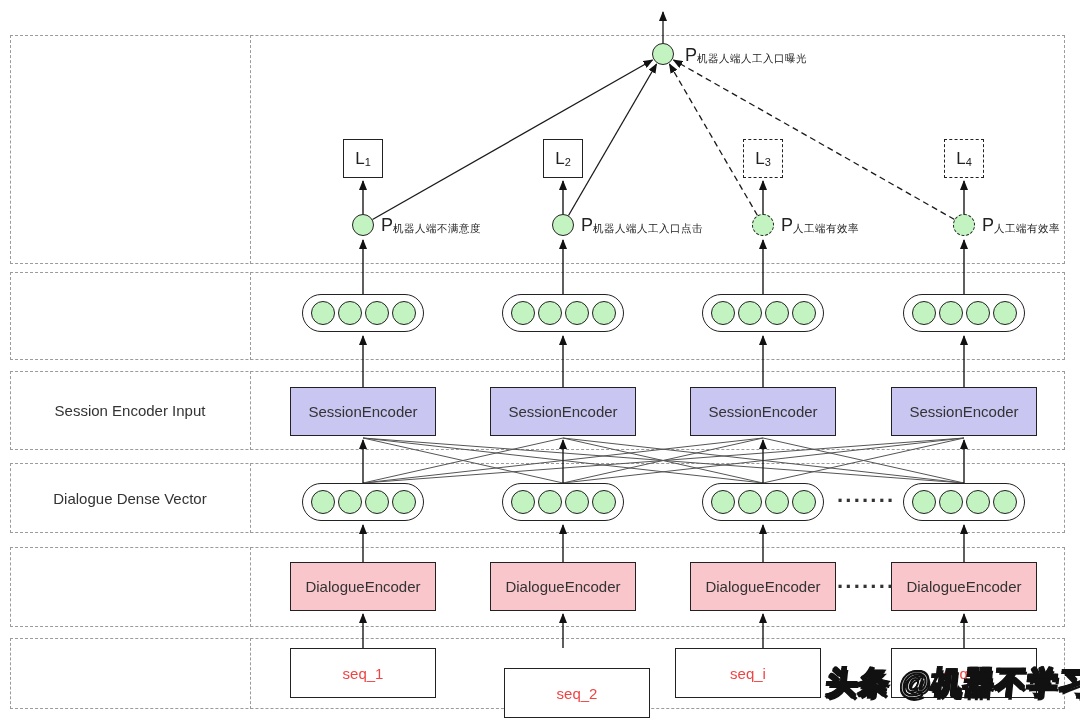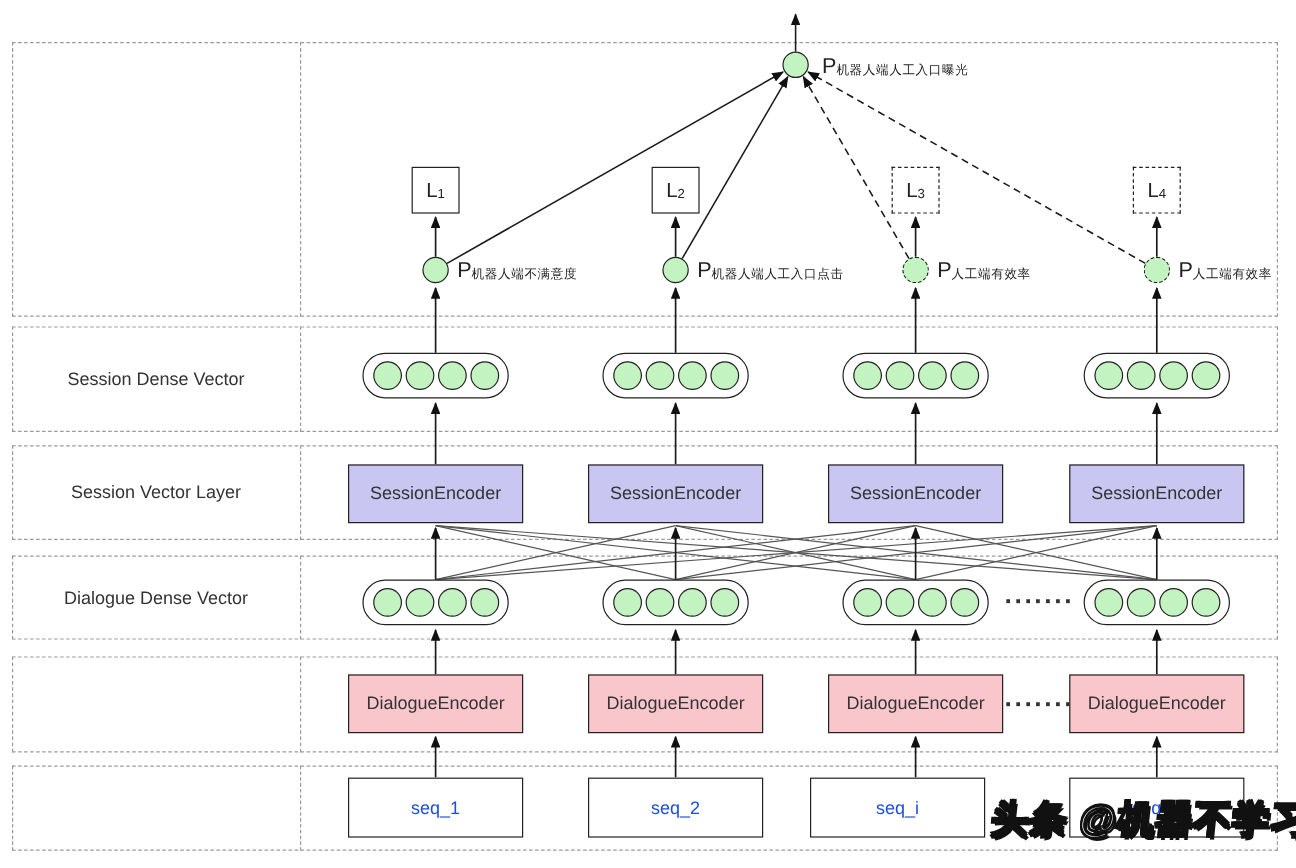--- a/index.html
+++ b/index.html
@@ -23,21 +23,21 @@
   .p-main{font-size:18px;}
   .p-sub{font-size:10.5px;margin-top:7px;letter-spacing:0.5px;}
   .pill{position:absolute;width:122px;height:38px;background:#fff;border:1.6px solid #222;border-radius:19px;
     display:flex;align-items:center;justify-content:center;gap:3px;z-index:2;box-sizing:border-box;}
   .unit{width:24px;height:24px;border-radius:50%;background:#c3f3c1;border:1.4px solid #222;box-sizing:border-box;}
   .encoder{position:absolute;width:146px;height:49px;border:1.9px solid #222;display:flex;align-items:center;
     justify-content:center;font-size:15px;color:#333;z-index:2;box-sizing:border-box;}
   .session{background:#c9c6f1;}
   .dialogue{background:#f9c6cb;}
   .inputbox{position:absolute;width:146px;height:50px;top:648px;background:#fff;border:1.7px solid #222;
-    display:flex;align-items:center;justify-content:center;font-size:15px;color:#1d4ed8;z-index:2;box-sizing:border-box;}
+    display:flex;align-items:center;justify-content:center;font-size:15px;color:#ef4444;z-index:2;box-sizing:border-box;}
   .dots{position:absolute;width:52px;text-align:center;font-size:22px;font-weight:bold;color:#333;
     letter-spacing:1px;z-index:2;line-height:10px;}
   .watermark{position:absolute;left:826px;top:662px;font-size:31px;font-weight:bold;color:#fff;
     -webkit-text-stroke:1.8px #111;
     text-shadow:2.5px 2.5px 0 #111,-1px -1px 0 #111,1px -1px 0 #111,-1px 1px 0 #111,1px 1px 0 #111;
     transform:skewX(-6deg);letter-spacing:1px;white-space:nowrap;z-index:5;}
 </style>
 </head>
 <body>
 
@@ -113,22 +113,21 @@
   <div class="row" style="top:547px;height:80px;"></div>
   <div class="row" style="top:638px;height:71px;"></div>
 
   <div class="divider" style="top:35px;height:229px;"></div>
   <div class="divider" style="top:272px;height:88px;"></div>
   <div class="divider" style="top:371px;height:79px;"></div>
   <div class="divider" style="top:463px;height:70px;"></div>
   <div class="divider" style="top:547px;height:80px;"></div>
   <div class="divider" style="top:638px;height:71px;"></div>
 
-  <div class="rowlabel" style="top:272px;height:88px;">Session Dense Vector</div>
-  <div class="rowlabel" style="top:371px;height:79px;">Session Vector Layer</div>
+  <div class="rowlabel" style="top:371px;height:79px;">Session Encoder Input</div>
   <div class="rowlabel" style="top:463px;height:70px;">Dialogue Dense Vector</div>
 
   <div class="lbox" style="left:343px;">
     <span>L</span>
       <span class="lsub">1</span>
   </div>
   <div class="lbox" style="left:543px;">
     <span>L</span>
       <span class="lsub">2</span>
   </div>
@@ -225,19 +224,19 @@
   </div>
   <div class="dots" style="left:837px;top:496px;">·······</div>
 
   <div class="encoder dialogue" style="left:290px;top:562px;">DialogueEncoder</div>
   <div class="encoder dialogue" style="left:490px;top:562px;">DialogueEncoder</div>
   <div class="encoder dialogue" style="left:690px;top:562px;">DialogueEncoder</div>
   <div class="encoder dialogue" style="left:891px;top:562px;">DialogueEncoder</div>
   <div class="dots" style="left:837px;top:582px;">·······</div>
 
   <div class="inputbox" style="left:290px;">seq_1</div>
-  <div class="inputbox" style="left:490px;">seq_2</div>
+  <div class="inputbox" style="left:504px;margin-top:20px;">seq_2</div>
   <div class="inputbox" style="left:675px;">seq_i</div>
   <div class="inputbox" style="left:891px;">seq_n</div>
 
   <div class="watermark">头条 @机器不学习</div>
 
 </div>
 
 </body></html>

